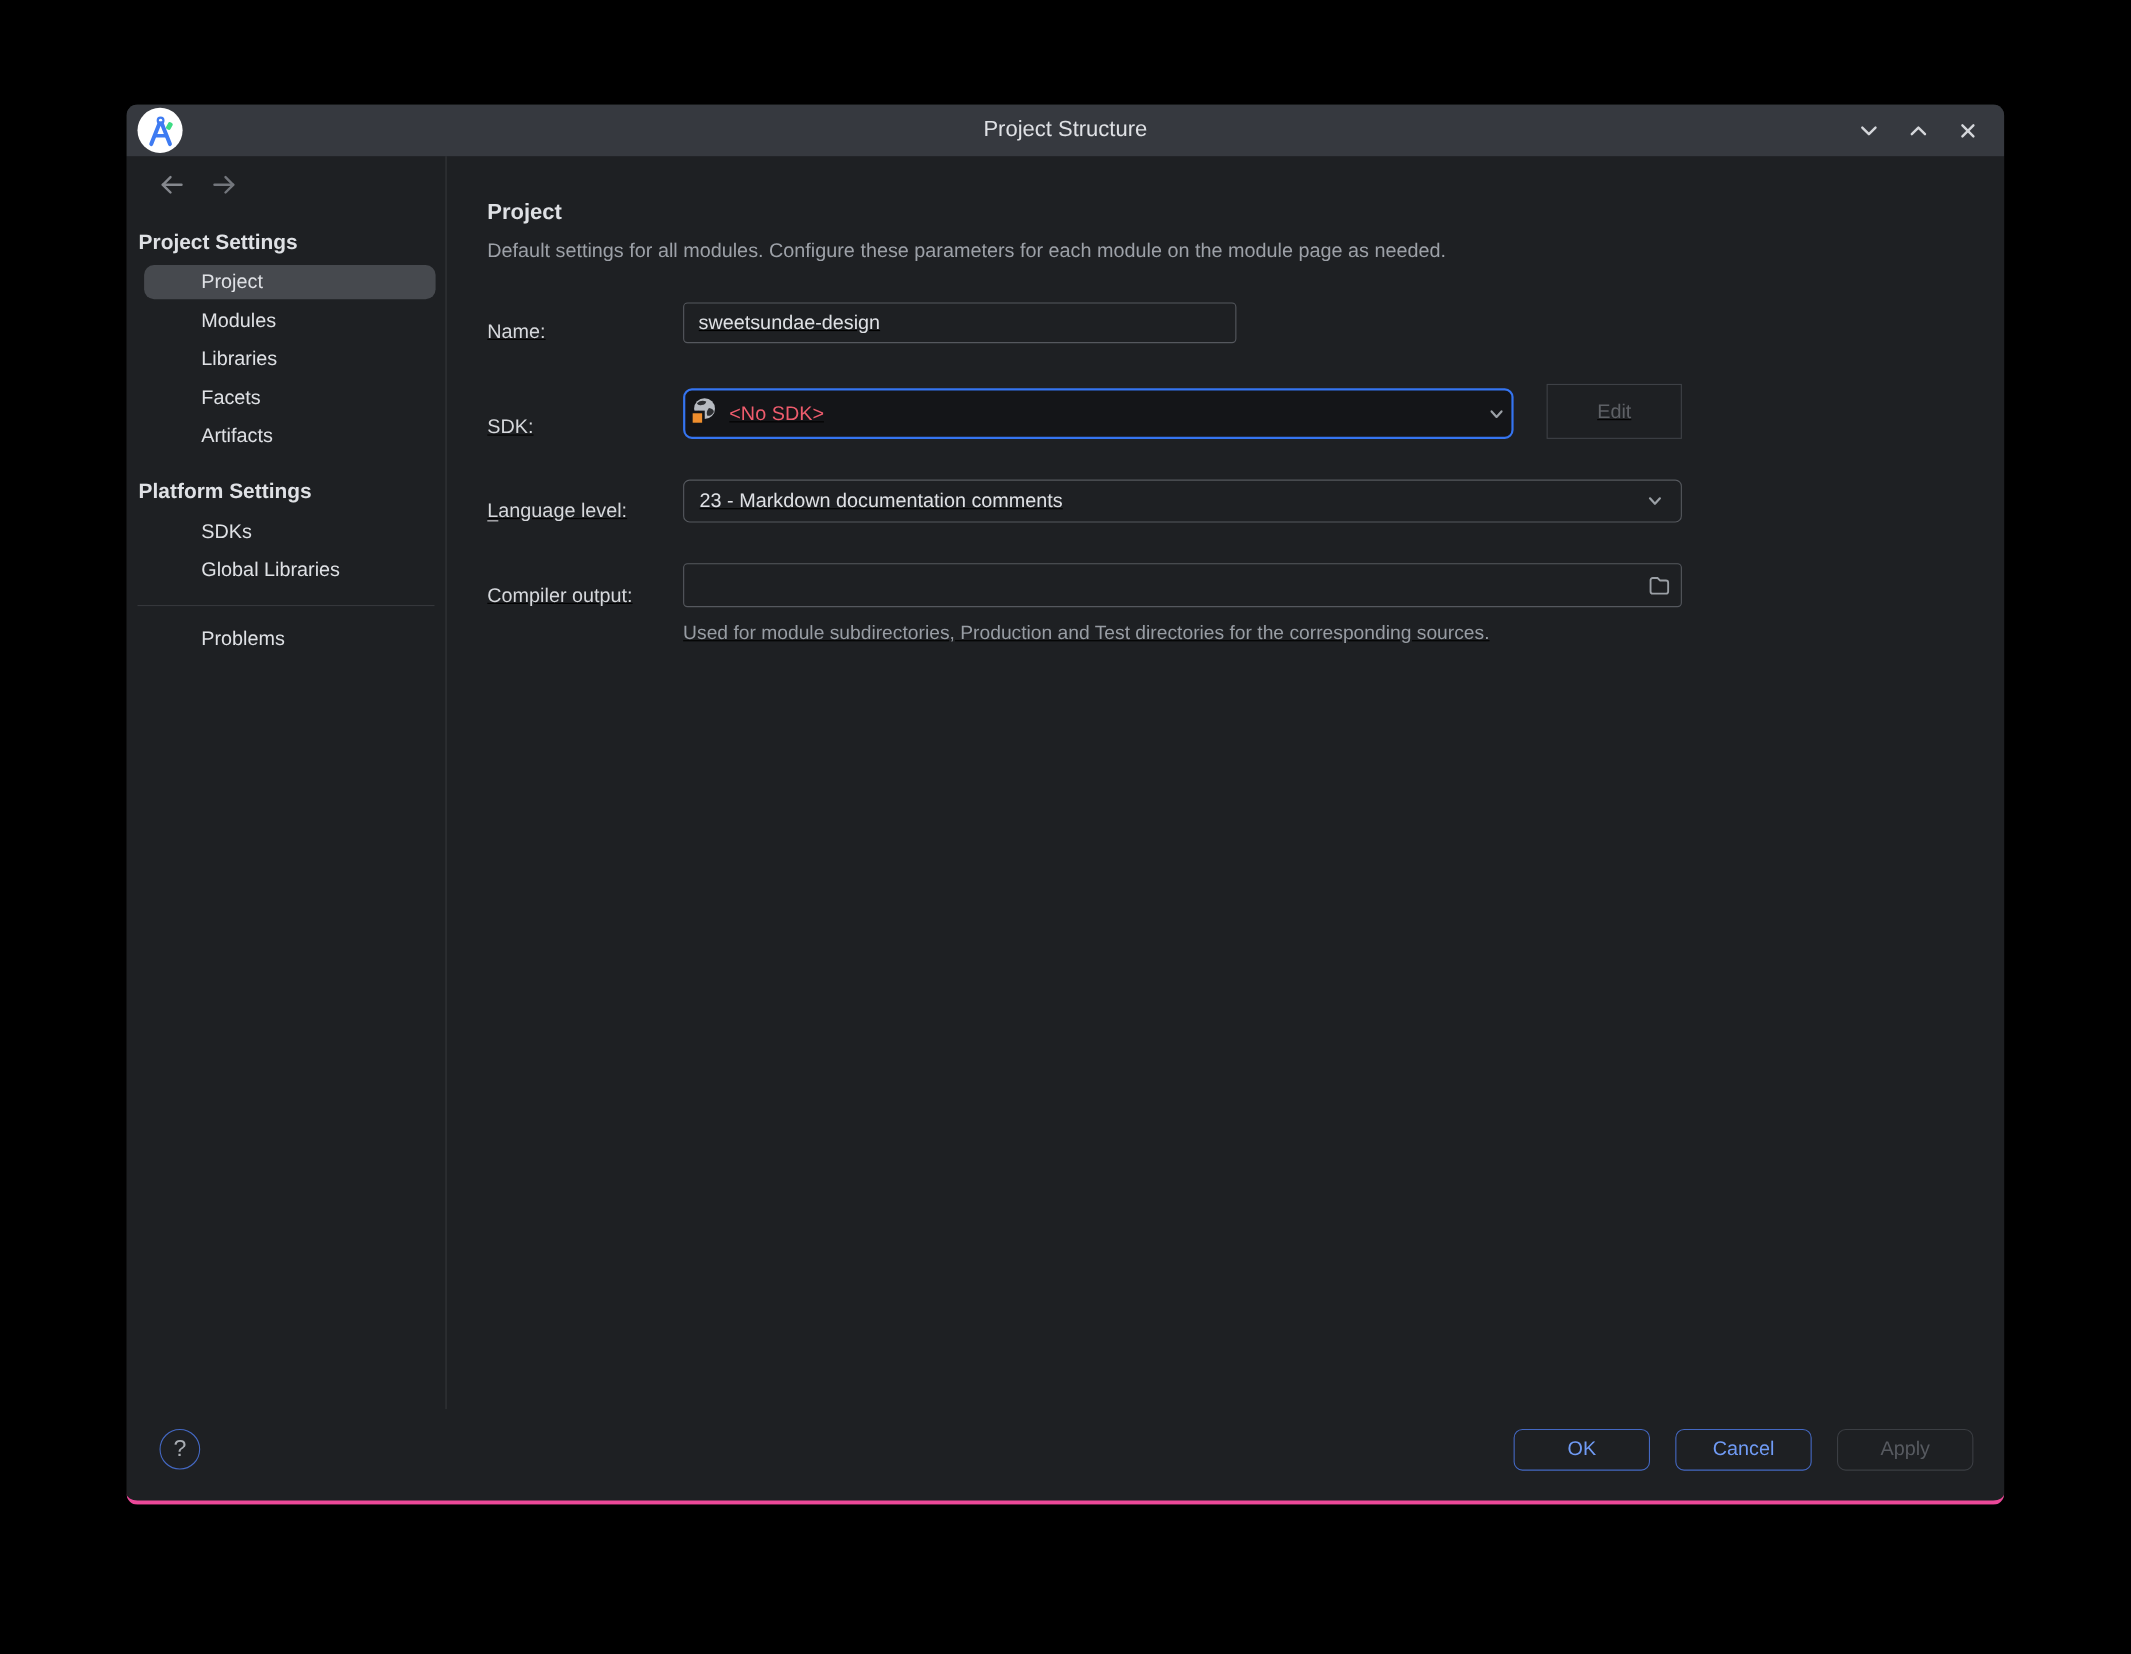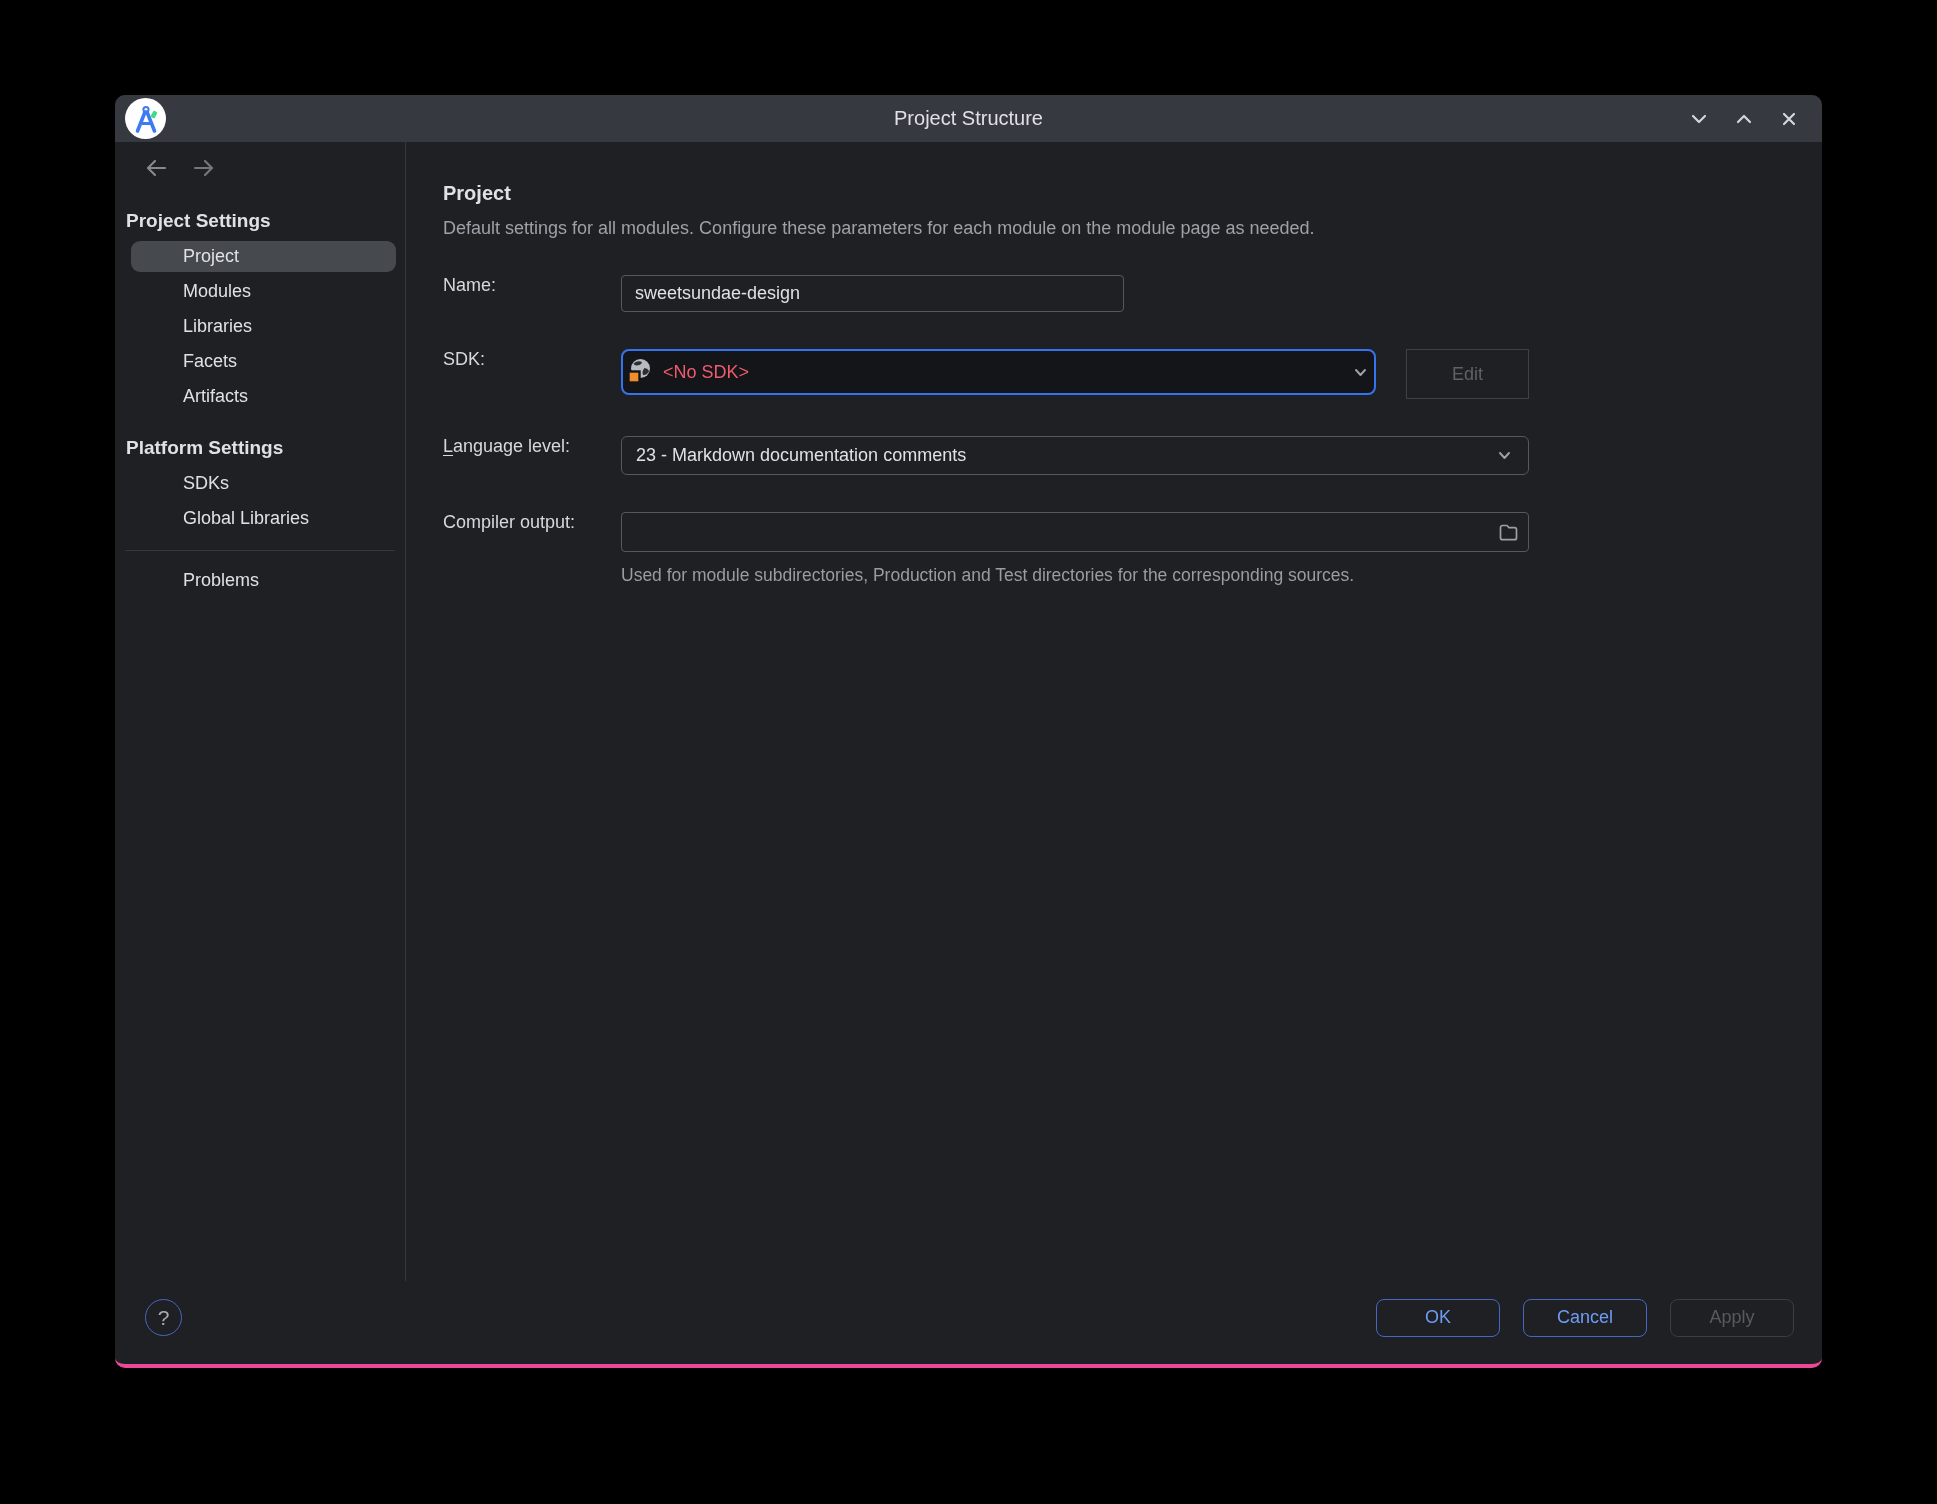--- a/index.html
+++ b/index.html
@@ -33,21 +33,21 @@
     height:31px; line-height:31px; margin:4px 9px 4px 16px; padding-left:52px;
     border-radius:9px; font-size:18px; color:#dfe1e5; white-space:nowrap; cursor:default;
   }
   .side-item.selected { background:#46494e; }
   .side-divider { border:none; border-top:1px solid #35373b; margin:16px 10px 14px 10px; }
   
   .content { flex:1 1 auto; padding:40px 30px 0 37px; }
   .page-heading { font-size:20px; font-weight:700; color:#dfe1e5; }
   .page-desc { margin-top:13px; font-size:18px; color:#9da1a8; }
   .form { margin-top:36px; }
-  .form-row { display:flex; align-items:flex-start; margin-bottom:37px; }
+  .form-row { display:flex; align-items:flex-end; margin-bottom:37px;text-decoration:underline; }
   .form-label { width:178px; flex:0 0 auto; font-size:18px; color:#d6d8dc; }
   .mnemonic { text-decoration:underline; text-underline-offset:3px; }
   .text-input {
     background:transparent; border:1px solid #55585e; border-radius:4px;
     color:#dfe1e5; font-size:18px; font-family:"Liberation Sans", sans-serif;
     padding:16px 13px; outline:none;
   }
   .input-name { width:503px; height:37px; }
   .combo {
     display:flex; align-items:center; border-radius:6px; cursor:default;

